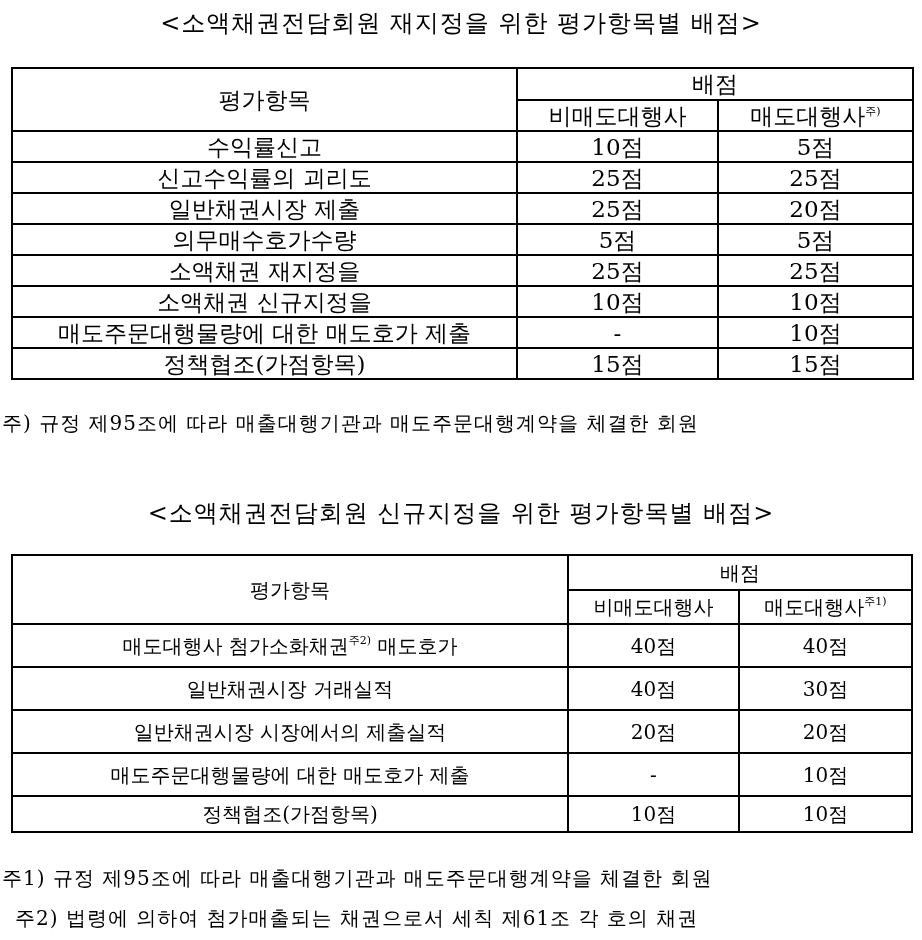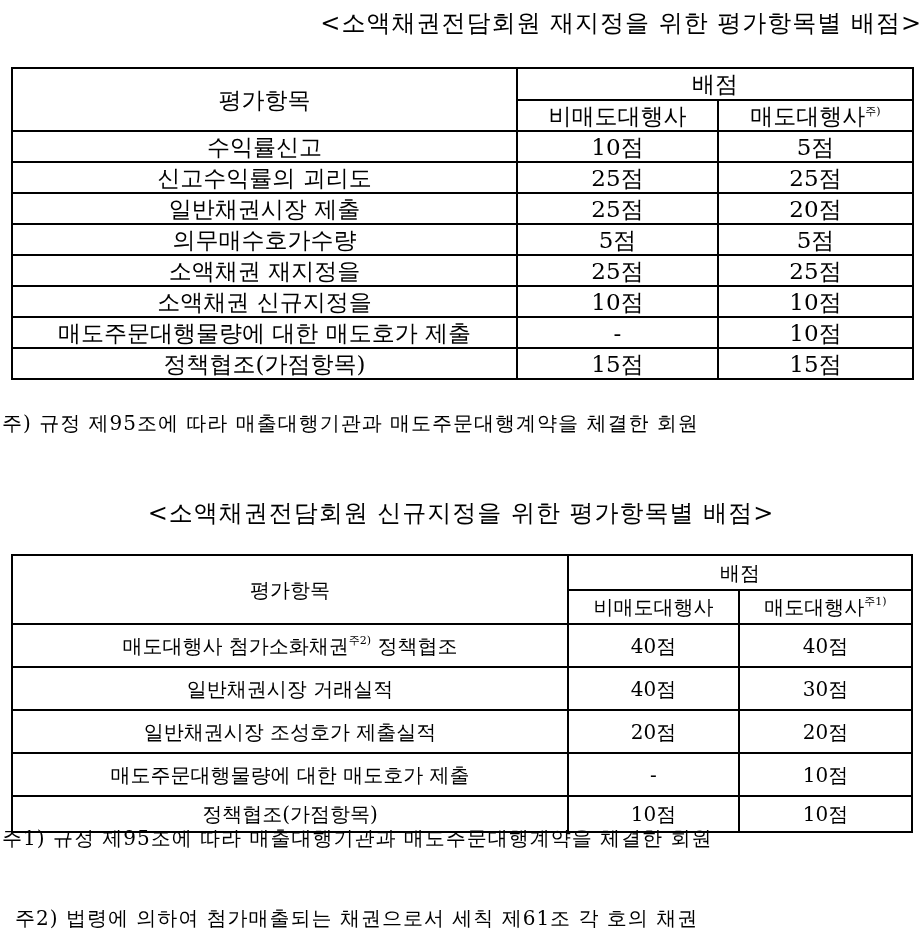--- a/index.html
+++ b/index.html
@@ -5,38 +5,38 @@
   html, body { margin: 0; padding: 0; background: #ffffff; }
   body {
     width: 922px; height: 940px; position: relative; overflow: hidden;
     font-family: "DejaVu Serif", "Liberation Serif", serif;
     color: #000;
   }
   .title {
     position: absolute; left: 0; width: 922px; text-align: center;
     font-size: 24px; letter-spacing: 1px; line-height: 30px;
   }
-  #t1-title { top: 8px; text-align: right; }
+  #t1-title { top: 8px; }
   #t2-title { top: 498px; }
   table { position: absolute; border-collapse: collapse; table-layout: fixed; padding-left: 31px; }
   td { border: 2px solid #000; text-align: center; vertical-align: middle; padding: 0; white-space: nowrap; }
   #table1 { left: 11px; top: 67px; width: 901px; font-size: 23px; }
   #table1 td { height: 29px; line-height: 28px; }
   #table1 .hdr-top td { height: 30px; }
   #table2 { left: 11px; top: 554px; width: 900px; font-size: 20px; }
   #table2 td { height: 41px; line-height: 24px; }
   #table2 .hdr-top td { height: 33px; }
   #table2 .hdr-sub td { height: 32px; }
   #table2 tr:last-child td { height: 34px; }
   sup { font-size: 11px; vertical-align: 9px; line-height: 0; }
   .note {
     position: absolute; left: 2px; font-size: 20px; letter-spacing: 1px; line-height: 24px; white-space: nowrap;
   }
   #note1 { top: 411px; }
-  #note2a { top: 826px; text-align: right; }
+  #note2a { top: 866px; text-align: right; }
   #note2b { top: 906px; margin-left: 13px; }
 </style>
 </head>
 <body>
 
 <div id="t1-title" class="title">&lt;소액채권전담회원 재지정을 위한 평가항목별 배점&gt;</div>
 
 <table id="table1">
   <colgroup>
       <col style="width:505px">
@@ -108,31 +108,31 @@
   <tbody>
       <tr class="hdr-top">
     <td rowspan="2">평가항목</td>
     <td colspan="2">배점</td>
   </tr>
   <tr class="hdr-sub">
     <td>비매도대행사</td>
     <td><span>매도대행사</span><sup>주1)</sup></td>
   </tr>
   <tr>
-    <td><span>매도대행사 첨가소화채권</span><sup>주2)</sup><span> 정책협조</span></td>
+    <td><span>매도대행사 첨가소화채권</span><sup>주2)</sup><span> 매도호가</span></td>
     <td>40점</td>
         <td>40점</td>
   </tr>
   <tr>
         <td>일반채권시장 거래실적</td>
         <td>40점</td>
         <td>30점</td>
       </tr>
   <tr>
-        <td>일반채권시장 조성호가 제출실적</td>
+        <td>일반채권시장 시장에서의 제출실적</td>
         <td>20점</td>
         <td>20점</td>
       </tr>
   <tr>
         <td>매도주문대행물량에 대한 매도호가 제출</td>
         <td>-</td>
         <td>10점</td>
       </tr>
   <tr>
         <td>정책협조(가점항목)</td>

